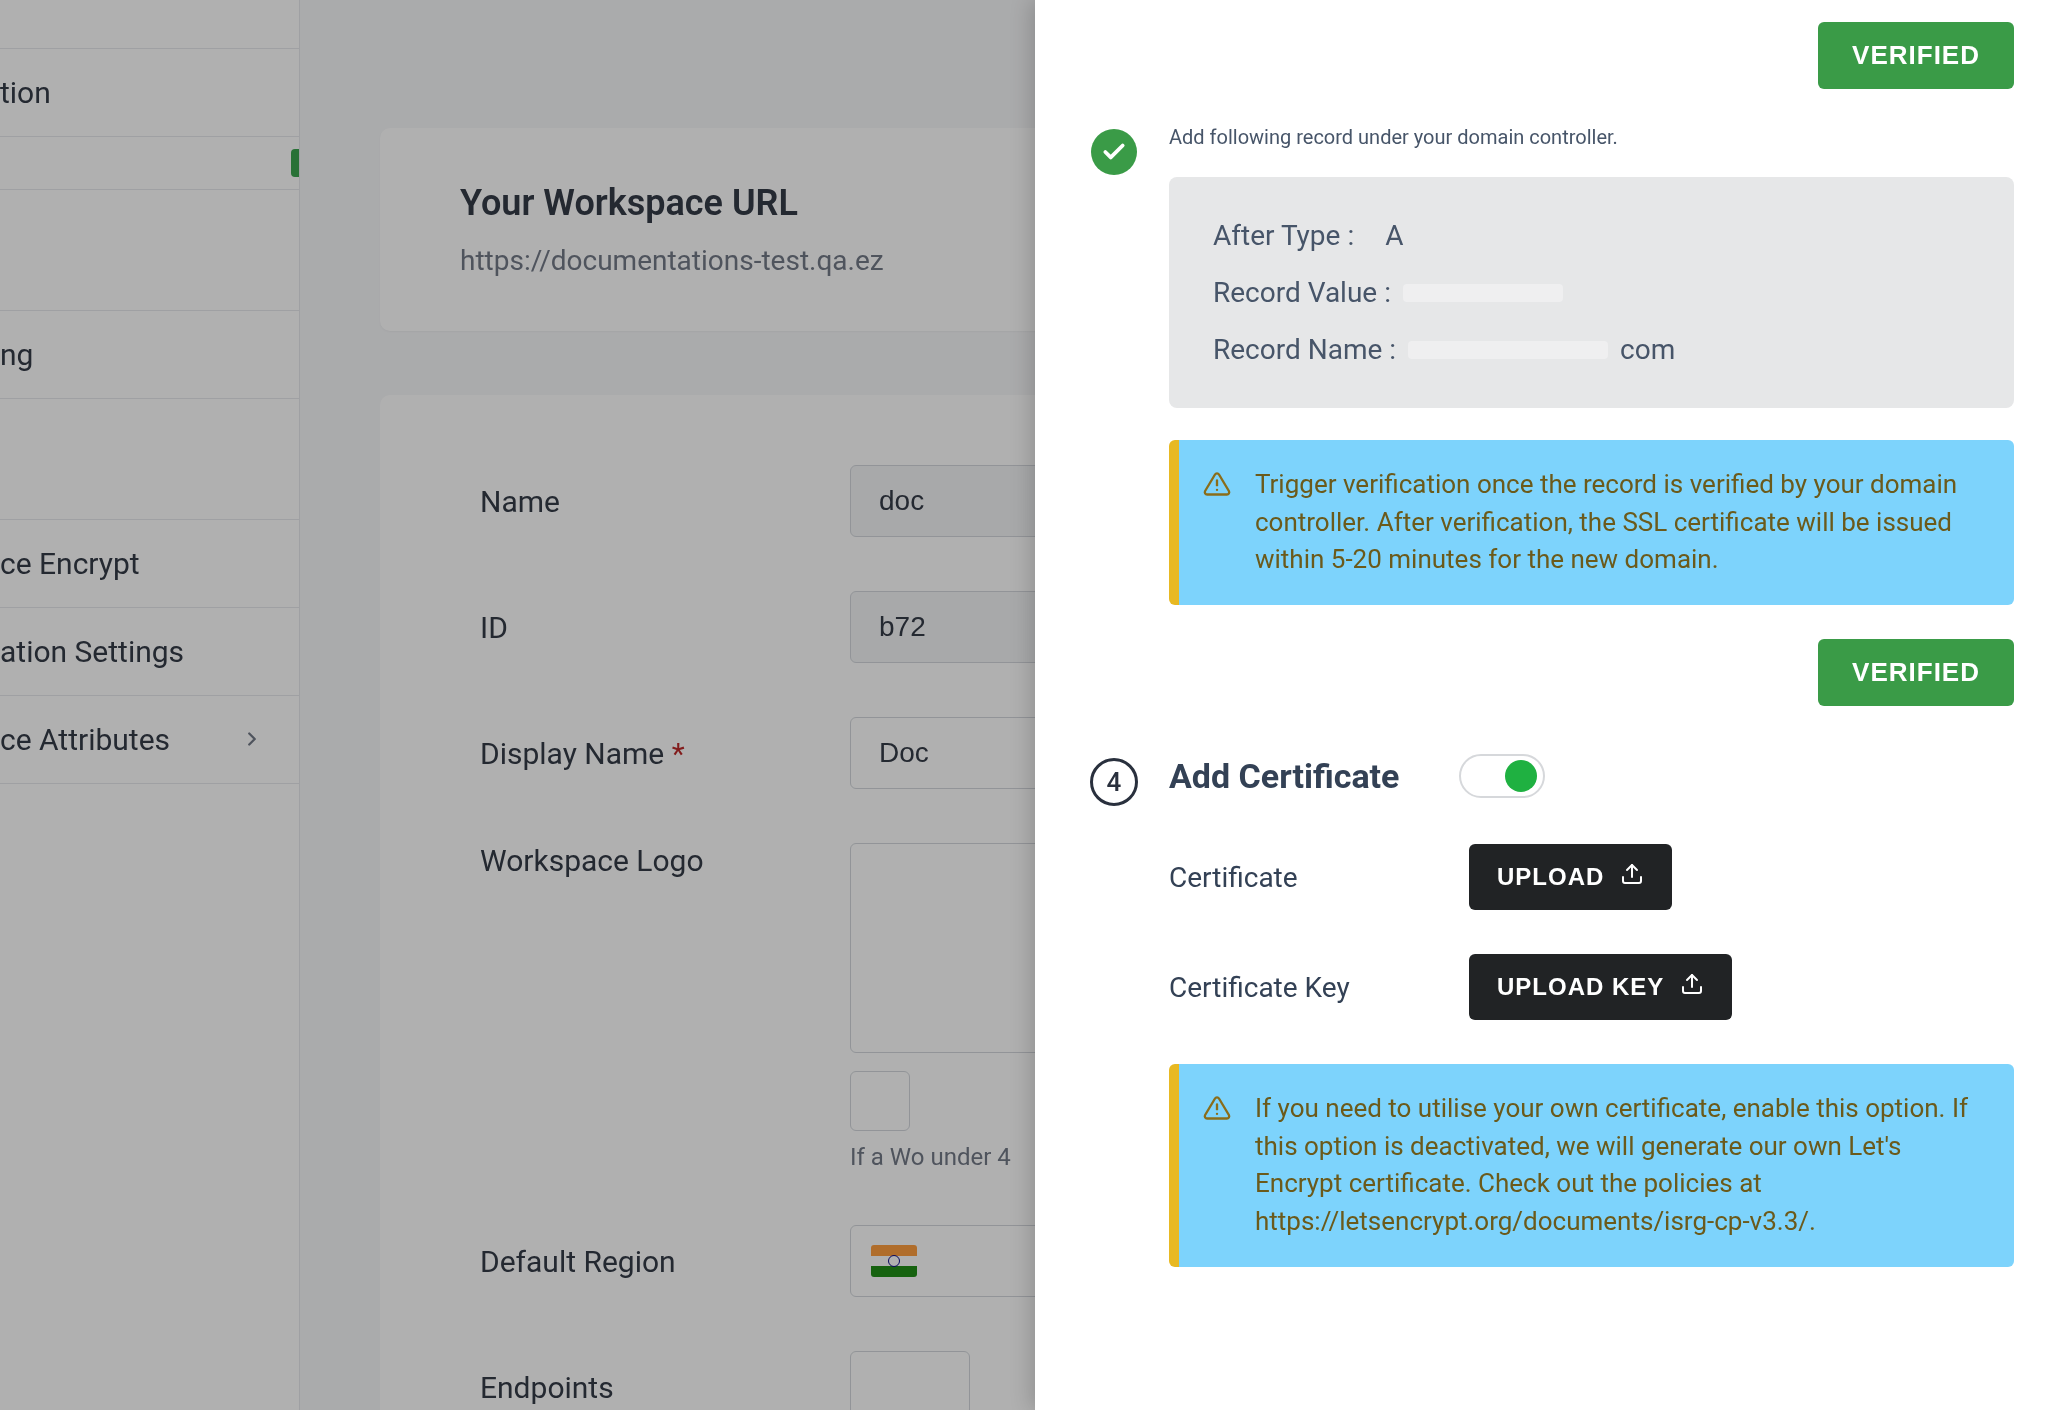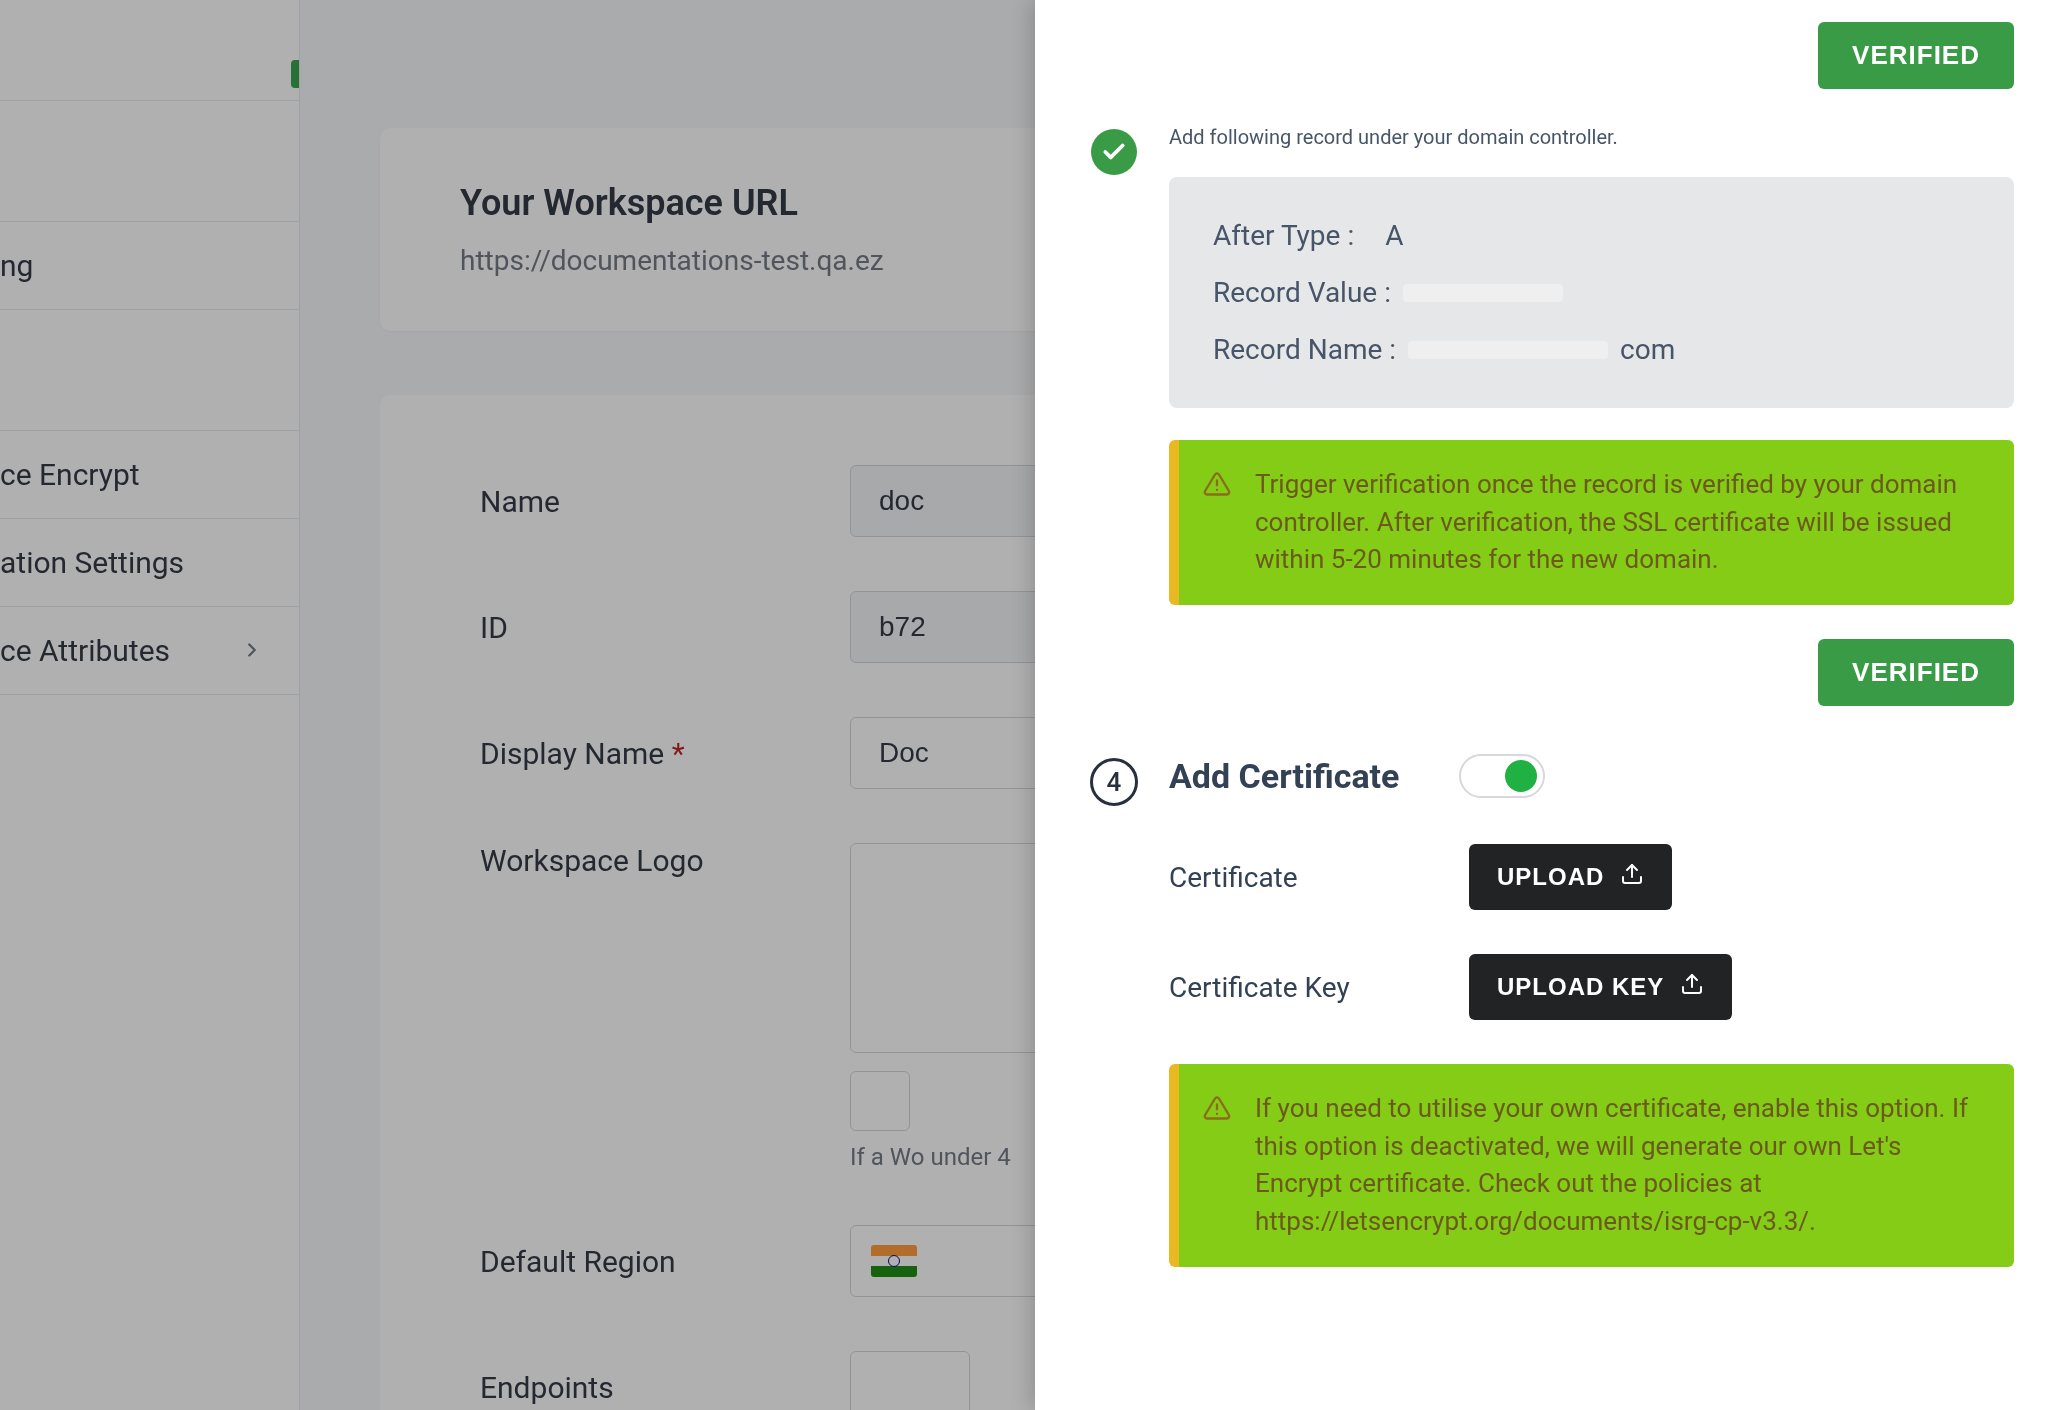--- a/index.html
+++ b/index.html
@@ -112,21 +112,21 @@
 
   .record-box {
     background: #e6e7e8; border-radius: 8px; padding: 42px 44px;
   }
   .record-line { font-size: 28px; color: #475569; margin-bottom: 24px; display: flex; align-items: center; gap: 12px; }
   .record-line:last-child { margin-bottom: 0; }
   .redact { display:inline-block; height: 18px; border-radius: 4px; background: #efeff0; }
 
   .alert {
     margin-top: 32px;
-    background: #84cc16; border-left: 10px solid #e8b923; border-radius: 6px;
+    background: #7dd3fc; border-left: 10px solid #e8b923; border-radius: 6px;
     padding: 26px 30px 26px 24px; display: flex; gap: 22px;
   }
   .alert-icon { flex: 0 0 30px; padding-top: 4px; }
   .alert-icon svg { width: 28px; height: 28px; }
   .alert-text { font-size: 26px; color: #6b5a1b; line-height: 1.45; }
 
   .sec-spacer { height: 48px; }
 
   .cert-header { display: flex; align-items: center; gap: 60px; }
   .cert-title { font-size: 34px; font-weight: 700; color: #334155; }
@@ -149,20 +149,23 @@
   }
   .upload-btn svg { width: 24px; height: 24px; }
 
 </style>
 </head>
 <body>
 
 <div class="bg-layer">
   <div class="sidebar">
     <div class="sidebar-top-gap"></div>
+    <div class="sidebar-item first">
+      <span>tion</span>
+    </div>
     <div class="sidebar-item active">
       <span></span>
     </div>
     <div class="sidebar-spacer"></div>
     <div class="sidebar-item first">
       <span>ng</span>
     </div>
     <div class="sidebar-spacer"></div>
     <div class="sidebar-item first">
       <span>ce Encrypt</span>

